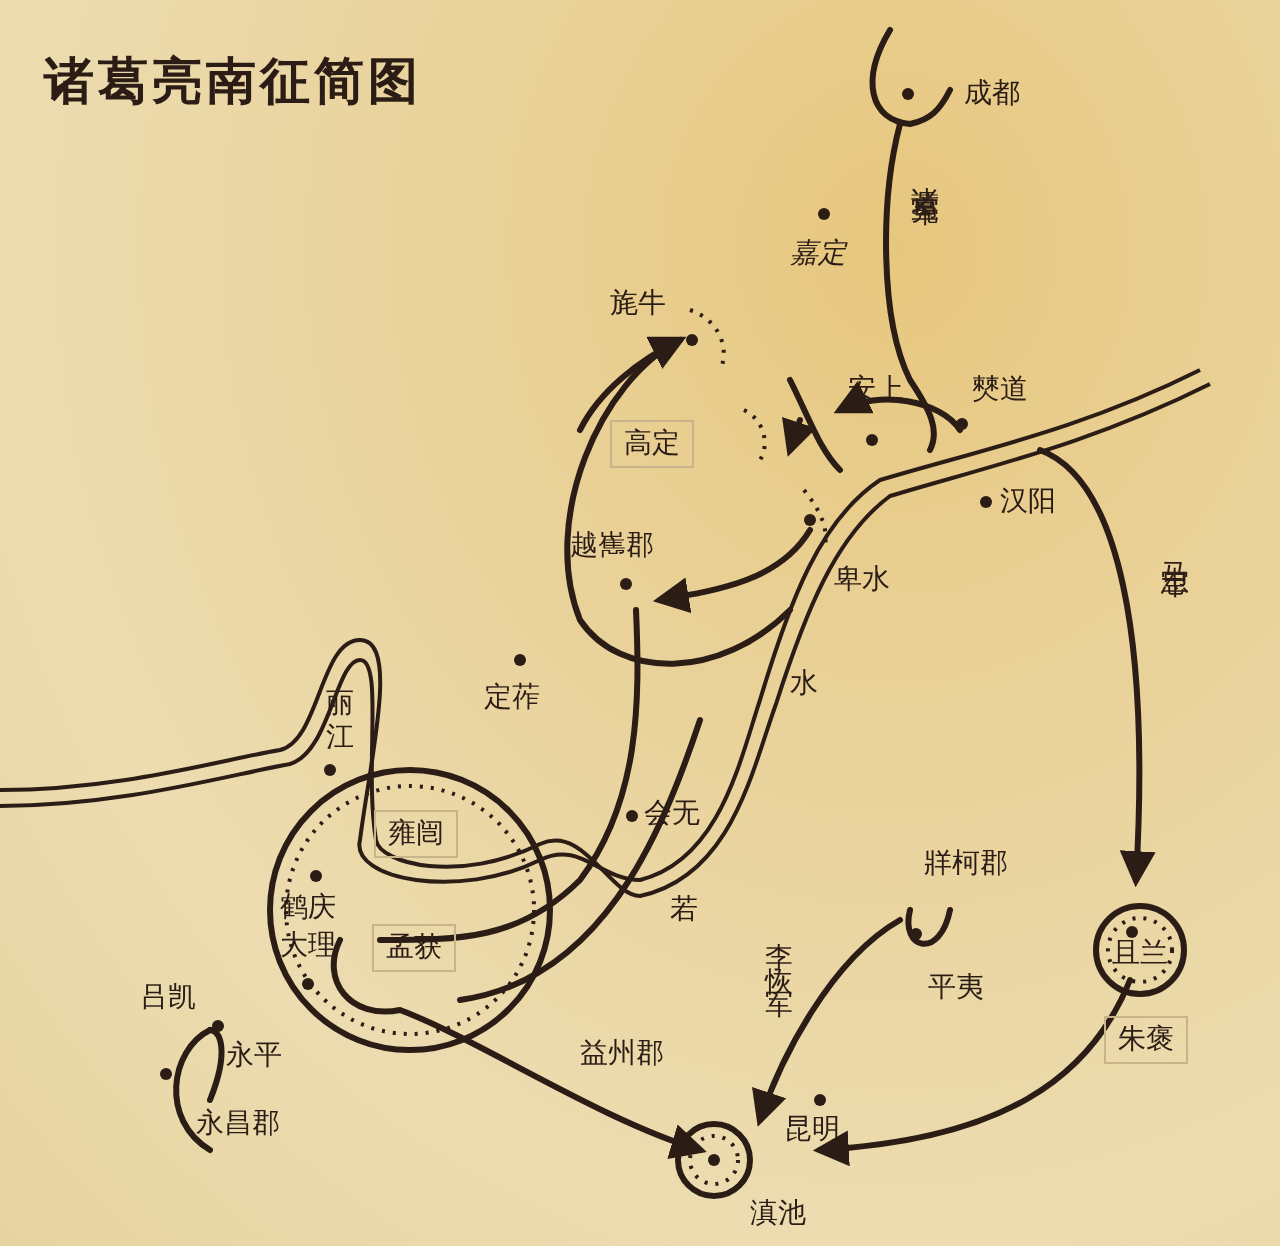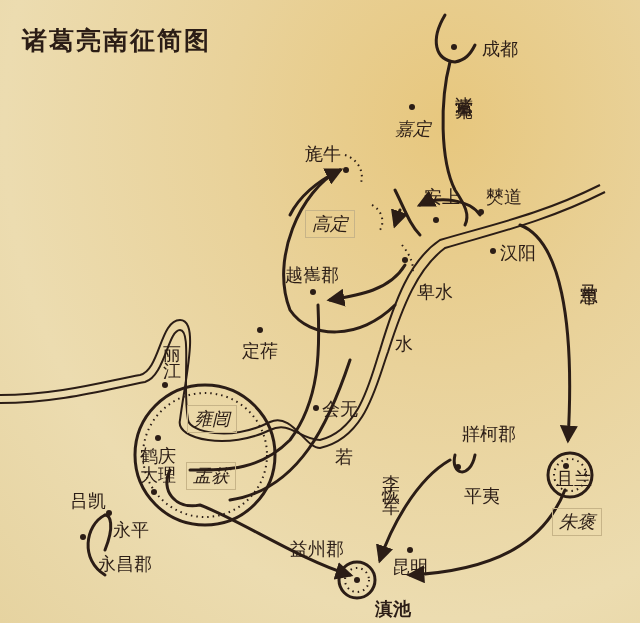--- a/index.html
+++ b/index.html
@@ -11,24 +11,24 @@
       position: relative; width: 640px; height: 623px;
       background: radial-gradient(ellipse at 70% 20%, #e7c77e 0%, #e9d29a 35%, #ecdcb0 70%, #e6d3a0 100%);
       overflow: hidden;
     }
     .map svg { position: absolute; left: 0; top: 0; }
     .title {
       position: absolute; left: 22px; top: 24px;
       font-size: 25px; font-weight: bold; color: #2b1d16; letter-spacing: 2px;
     }
     .lbl {
-      position: absolute; font-size: 18px; color: #2b1d16; white-space: nowrap; line-height: 1;
+      position: absolute; font-size: 14px; color: #2b1d16; white-space: nowrap; line-height: 1;
     }
     .vert { writing-mode: vertical-rl; letter-spacing: 2px; }
-    .boxed { border: 1px solid #c7b488; padding: 4px 6px; font-style: italic; }
+    .boxed { border: 1px solid #c7b488; padding: 4px 6px; }
   </style>
 </head>
 <body>
 
 <div class="map">
   <svg width="640" height="623" viewBox="0 0 640 623">
     <defs>
       <marker id="arr" viewBox="0 0 10 10" refX="8" refY="5" markerWidth="6" markerHeight="6" orient="auto-start-reverse">
         <path d="M0,0 L10,5 L0,10 z" fill="#2b1d16"></path>
       </marker>
@@ -126,18 +126,18 @@
   <div class="lbl" style="left:335px;top:448px;">若</div>
   <div class="lbl" style="left:140px;top:447px;">鹤庆</div>
   <div class="lbl" style="left:140px;top:466px;">大理</div>
   <div class="lbl boxed" style="left:186px;top:462px;">孟获</div>
   <div class="lbl" style="left:70px;top:492px;">吕凯</div>
   <div class="lbl" style="left:113px;top:521px;">永平</div>
   <div class="lbl" style="left:98px;top:555px;">永昌郡</div>
   <div class="lbl" style="left:462px;top:425px;">牂柯郡</div>
   <div class="lbl" style="left:464px;top:488px;font-family:Liberation Mono, monospace;">平夷</div>
   <div class="lbl vert" style="left:382px;top:460px;letter-spacing:12px;">李恢军</div>
-  <div class="lbl" style="left:290px;top:540px;">益州郡</div>
+  <div class="lbl" style="left:290px;top:520px;">益州郡</div>
   <div class="lbl" style="left:392px;top:558px;text-align:center;">昆明</div>
-  <div class="lbl" style="left:375px;top:600px;font-weight:bold;">滇池</div>
-  <div class="lbl" style="left:556px;top:470px;font-family:Liberation Serif, serif;">且兰</div>
+  <div class="lbl" style="left:375px;top:600px;">滇池</div>
+  <div class="lbl" style="left:556px;top:470px;">且兰</div>
   <div class="lbl boxed" style="left:552px;top:508px;">朱褒</div>
 </div>
 
 </body></html>

